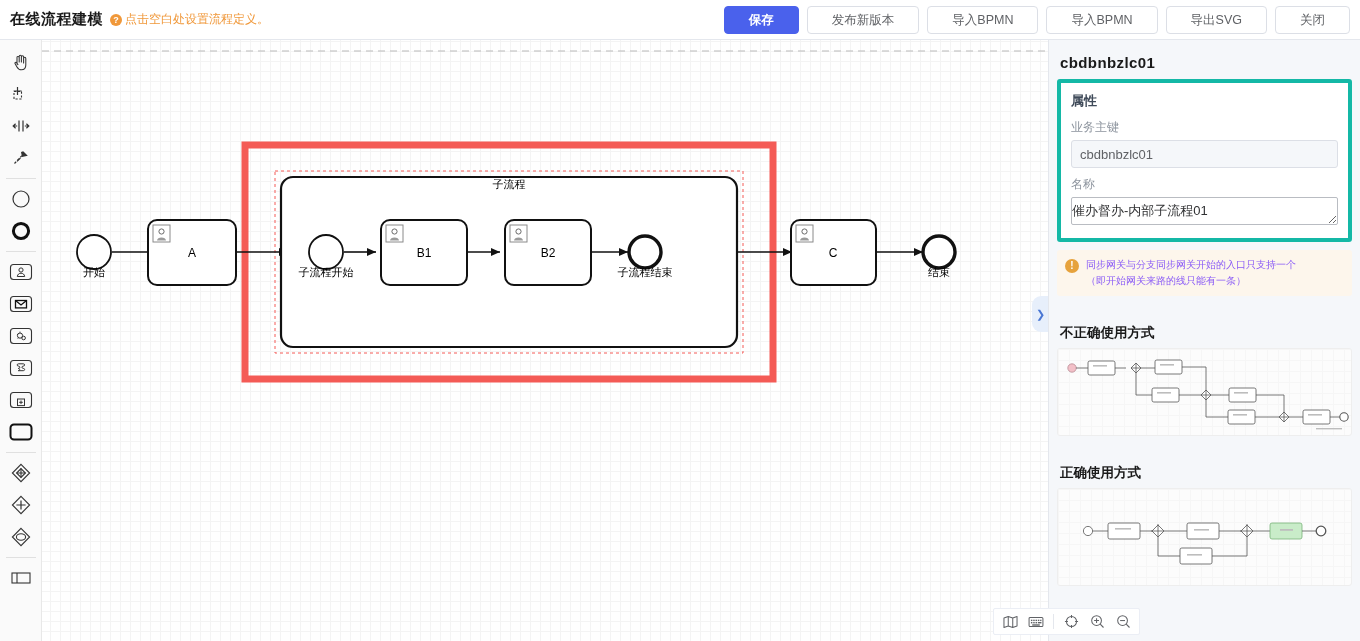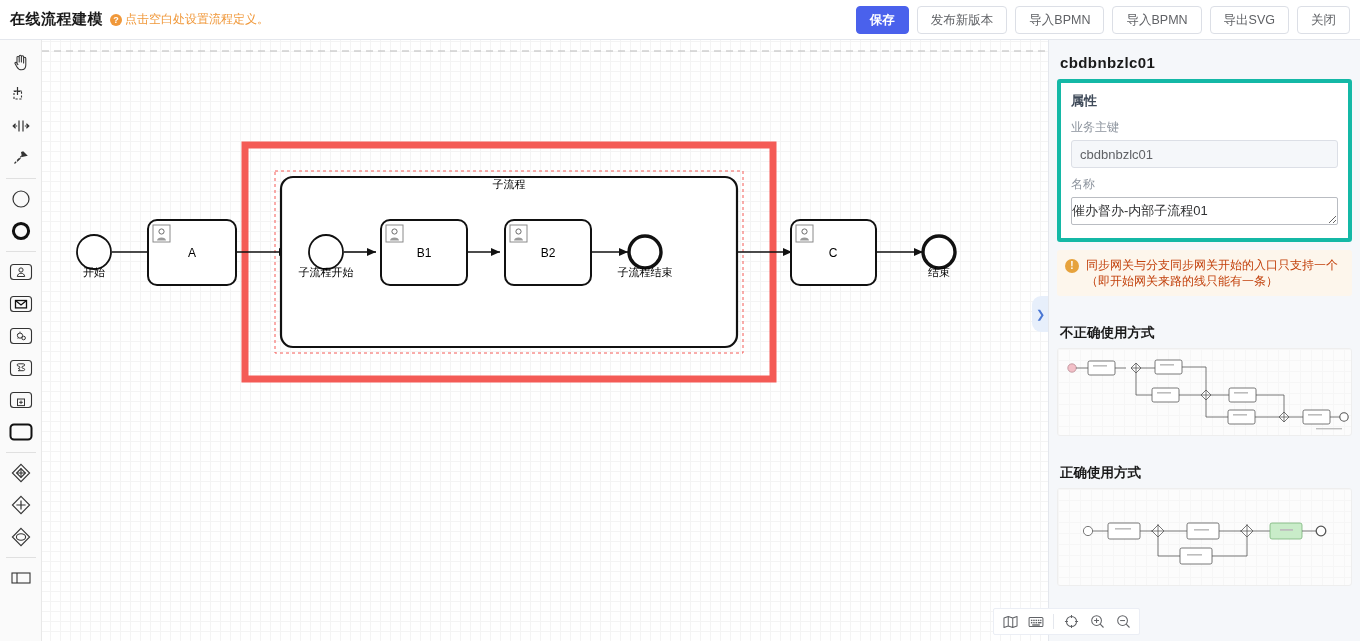--- a/index.html
+++ b/index.html
@@ -18,21 +18,21 @@
     display:flex;align-items:center;
   }
   .title{font-size:15px;font-weight:bold;color:#1a1a1a;margin-left:10px;letter-spacing:0.5px;}
   .hint{display:flex;align-items:center;margin-left:7px;color:#f0983a;font-size:12px;}
   .hint-icon{
     width:12px;height:12px;border-radius:50%;background:#f0983a;color:#fff;
     font-size:9px;line-height:12px;text-align:center;margin-right:3px;font-weight:bold;
   }
   .btn-group{position:absolute;right:10px;top:6px;display:flex;gap:8px;}
   .btn{
-    height:28px;padding:0 13px;border-radius:4px;border:1px solid #dcdfe6;background:#fff;
+    height:28px;padding:0 24px;border-radius:4px;border:1px solid #dcdfe6;background:#fff;
     color:#606266;font-size:12.5px;line-height:26px;box-sizing:border-box;cursor:pointer;
     font-family:inherit;white-space:nowrap;
   }
   .btn.primary{background:#4a61ec;border-color:#4a61ec;color:#fff;font-weight:bold;}
 
   
   .palette{
     position:absolute;left:0;top:40px;width:42px;height:601px;
     background:#fafafa;border-right:1px solid #e8e8e8;box-sizing:border-box;
     padding-top:6px;
@@ -82,21 +82,21 @@
     resize:vertical;overflow:hidden;line-height:18px;
   }
   .alert{
     margin:8px 8px 0 8px;background:#fdf6ec;border-radius:3px;padding:7px 10px 7px 8px;
     display:flex;align-items:flex-start;box-sizing:border-box;
   }
   .alert-icon{
     flex:0 0 auto;width:14px;height:14px;border-radius:50%;background:#e6a23c;color:#fff;
     font-size:10px;line-height:14px;text-align:center;font-weight:bold;margin-top:2px;margin-right:7px;
   }
-  .alert-text{color:#c2410c;font-size:12px;line-height:16px;}
+  .alert-text{color:#8b5cf6;font-size:10px;line-height:16px;}
   .panel-sec-title{font-size:13.5px;font-weight:bold;color:#1a1a1a;padding:28px 0 6px 11px;}
   .thumb{
     margin:0 8px;background:#fcfcfc;border:1px solid #eee;border-radius:3px;height:86px;
     overflow:hidden;position:relative;
   }
   .thumb.tall{height:96px;}
   .thumb-grid{
     position:absolute;inset:0;
     background-image:
       linear-gradient(to right, #f6f6f6 1px, transparent 1px),

